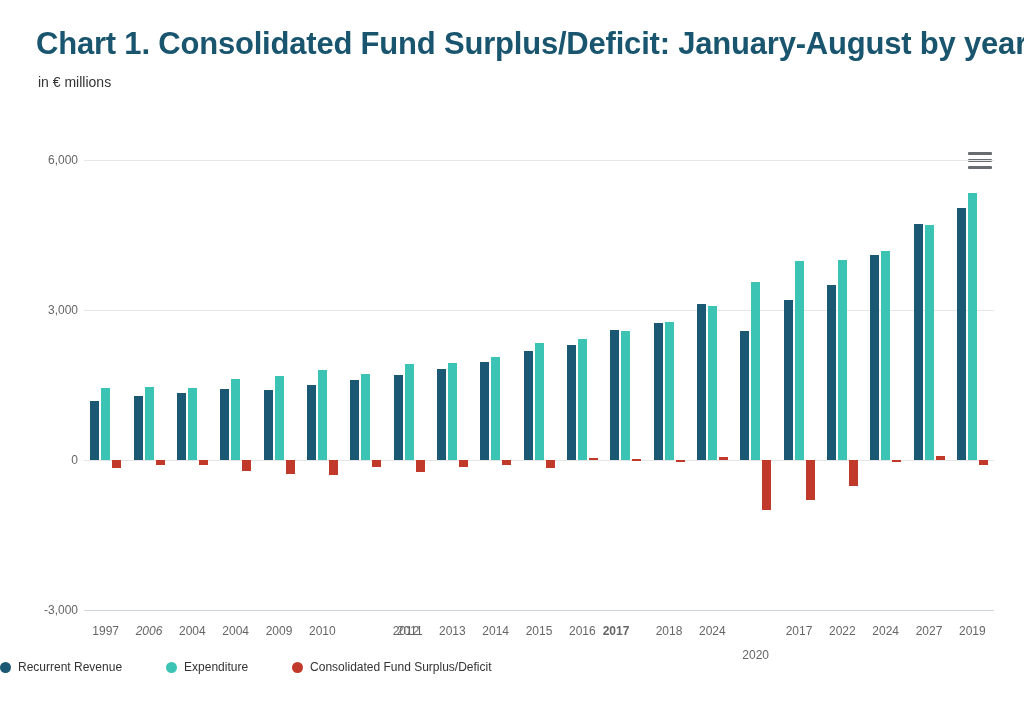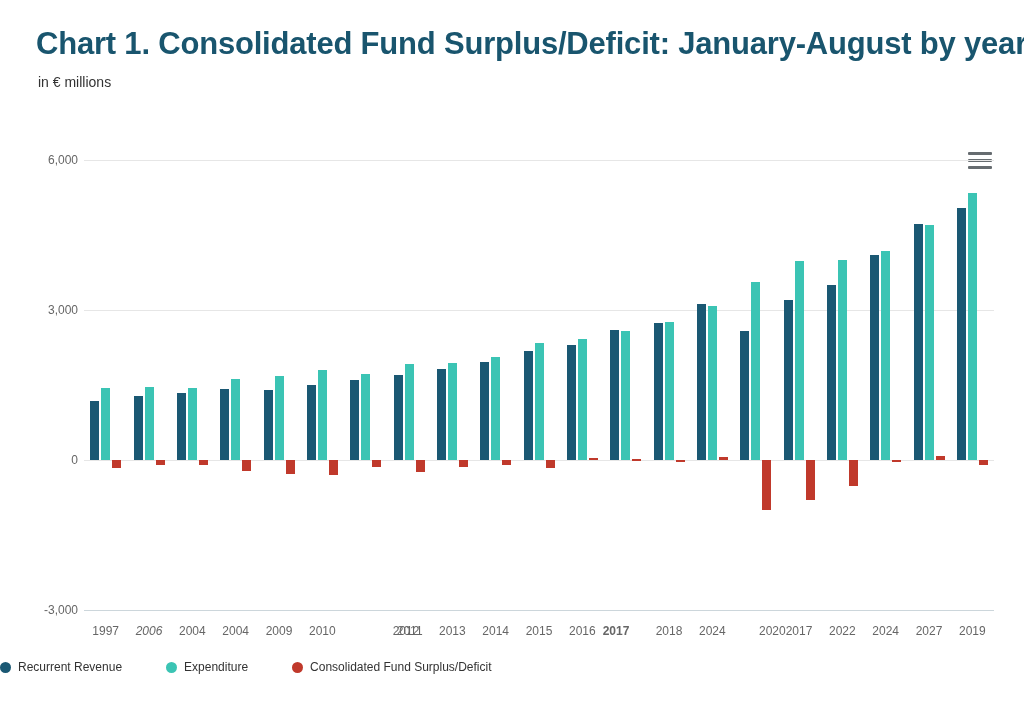--- a/index.html
+++ b/index.html
@@ -202,21 +202,21 @@
       <div class="bar" title="Expenditure 2018: 2760" style="left: 580.5px; top: 162px; width: 9px; height: 138px; background: rgb(59, 196, 180);"></div>
       <div class="bar" title="Consolidated Fund Surplus/Deficit 2018: 10" style="left: 591.5px; top: 299.5px; width: 9px; height: 2px; background: rgb(192, 57, 43);"></div>
       <div class="xlabel" style="left: 555px; width: 60px; top: 464px; text-align: center;">2018</div>
       <div class="bar" title="Recurrent Revenue 2019: 3130" style="left: 612.833px; top: 143.5px; width: 9px; height: 156.5px; background: rgb(26, 88, 115);"></div>
       <div class="bar" title="Expenditure 2019: 3080" style="left: 623.833px; top: 146px; width: 9px; height: 154px; background: rgb(59, 196, 180);"></div>
       <div class="bar" title="Consolidated Fund Surplus/Deficit 2019: 60" style="left: 634.833px; top: 297px; width: 9px; height: 3px; background: rgb(192, 57, 43);"></div>
       <div class="xlabel" style="left: 598.333px; width: 60px; top: 464px;">2024</div>
       <div class="bar" title="Recurrent Revenue 2020: 2580" style="left: 656.167px; top: 171px; width: 9px; height: 129px; background: rgb(26, 88, 115);"></div>
       <div class="bar" title="Expenditure 2020: 3560" style="left: 667.167px; top: 122px; width: 9px; height: 178px; background: rgb(59, 196, 180);"></div>
       <div class="bar" title="Consolidated Fund Surplus/Deficit 2020: -1000" style="left: 678.167px; top: 300px; width: 9px; height: 50px; background: rgb(192, 57, 43);"></div>
-      <div class="xlabel" style="left: 641.667px; width: 60px; top: 464px; text-align: right;">2020</div>
+      <div class="xlabel" style="left: 641.667px; width: 60px; top: 488px;">2020</div>
       <div class="bar" title="Recurrent Revenue 2021: 3200" style="left: 699.5px; top: 140px; width: 9px; height: 160px; background: rgb(26, 88, 115);"></div>
       <div class="bar" title="Expenditure 2021: 3990" style="left: 710.5px; top: 100.5px; width: 9px; height: 199.5px; background: rgb(59, 196, 180);"></div>
       <div class="bar" title="Consolidated Fund Surplus/Deficit 2021: -790" style="left: 721.5px; top: 300px; width: 9px; height: 39.5px; background: rgb(192, 57, 43);"></div>
       <div class="xlabel" style="left: 685px; width: 60px; top: 464px;">2017</div>
       <div class="bar" title="Recurrent Revenue 2022: 3500" style="left: 742.833px; top: 125px; width: 9px; height: 175px; background: rgb(26, 88, 115);"></div>
       <div class="bar" title="Expenditure 2022: 4010" style="left: 753.833px; top: 99.5px; width: 9px; height: 200.5px; background: rgb(59, 196, 180);"></div>
       <div class="bar" title="Consolidated Fund Surplus/Deficit 2022: -510" style="left: 764.833px; top: 300px; width: 9px; height: 25.5px; background: rgb(192, 57, 43);"></div>
       <div class="xlabel" style="left: 728.333px; width: 60px; top: 464px;">2022</div>
       <div class="bar" title="Recurrent Revenue 2023: 4100" style="left: 786.167px; top: 95px; width: 9px; height: 205px; background: rgb(26, 88, 115);"></div>
       <div class="bar" title="Expenditure 2023: 4180" style="left: 797.167px; top: 91px; width: 9px; height: 209px; background: rgb(59, 196, 180);"></div>

